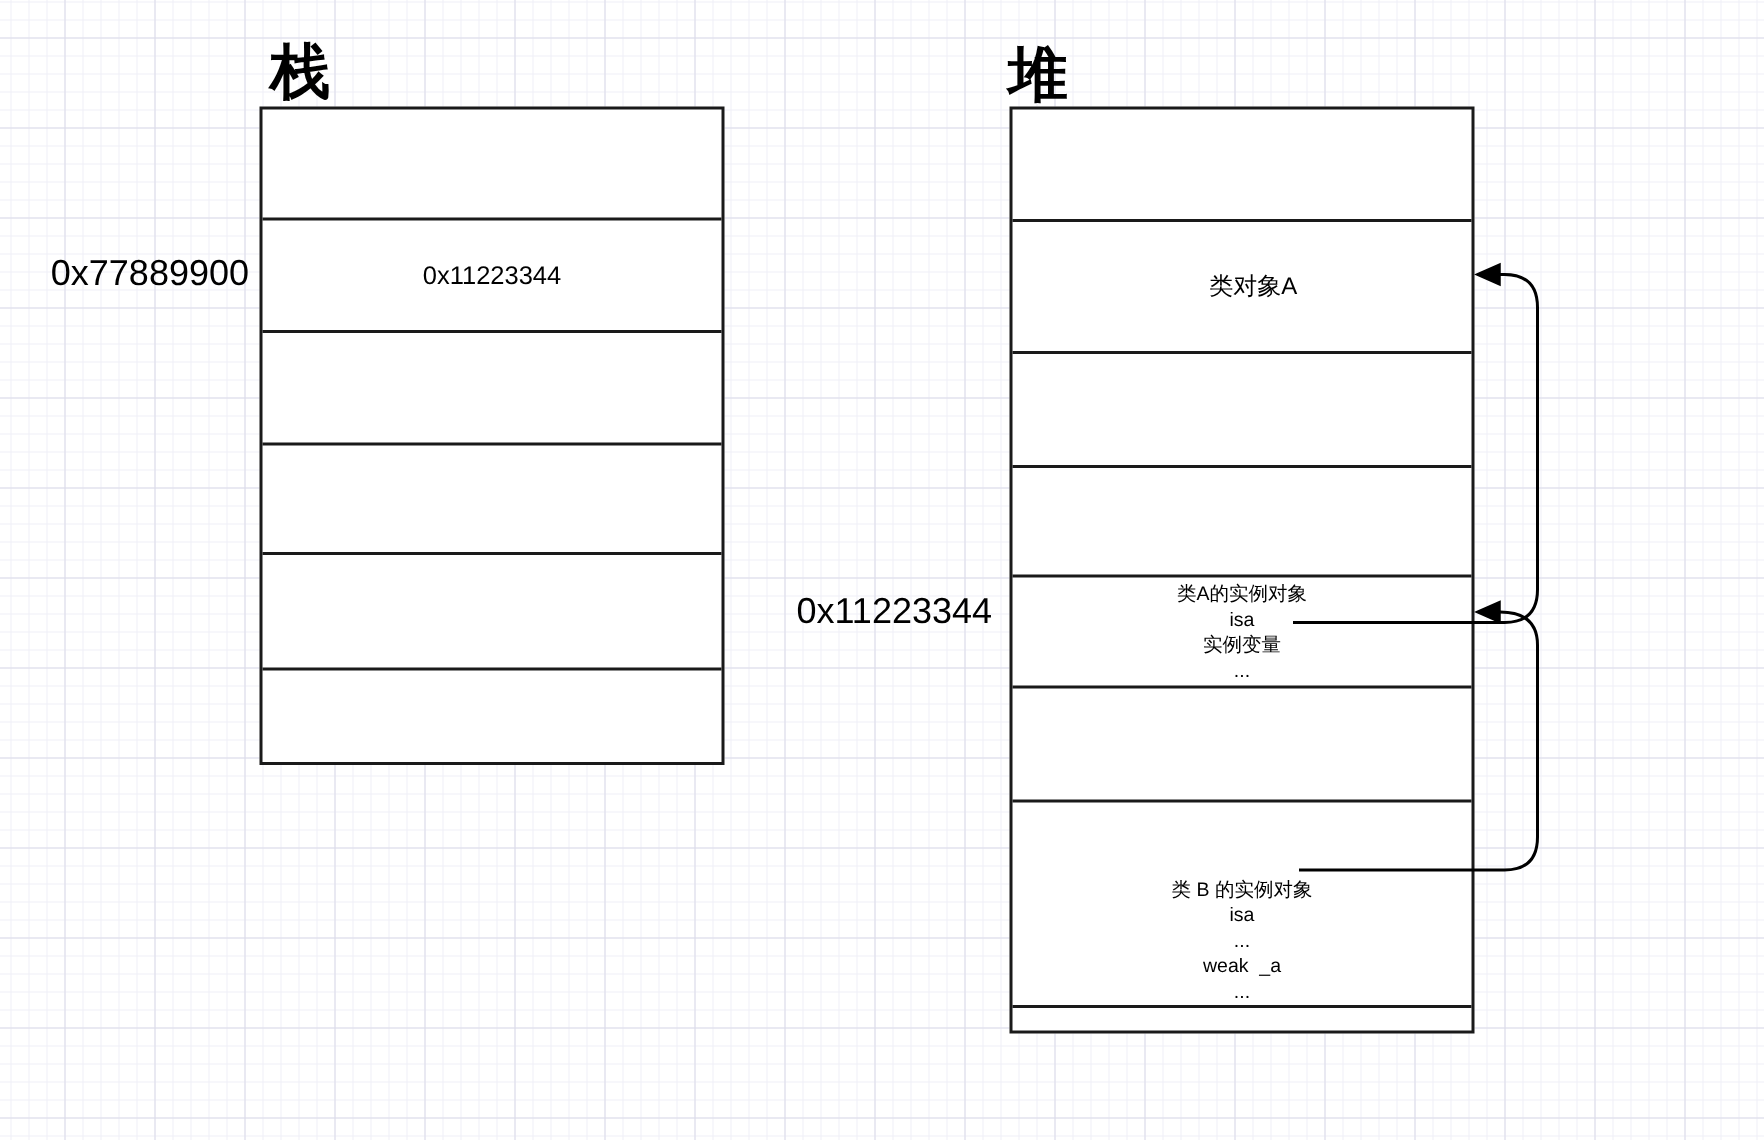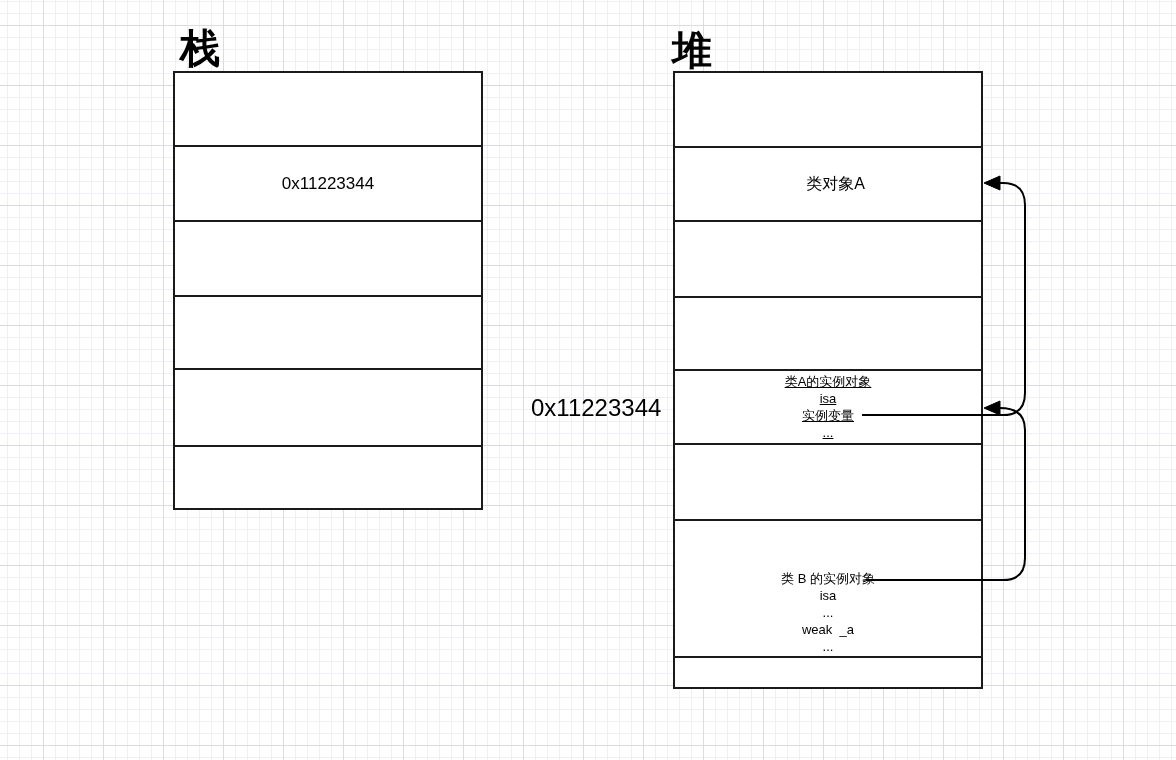--- a/index.html
+++ b/index.html
@@ -67,42 +67,43 @@
   #arrow-layer polygon { fill: #000; stroke: #000; stroke-width: 1; }
 </style>
 </head>
 <body>
 
 <div id="canvas">
 
   <div class="diagram-title" style="left:180px; top:28px;">栈</div>
   <div class="diagram-title" style="left:672px; top:30px;">堆</div>
 
+  <div class="addr-label" style="left:30px; top:168px; width:136px; text-align:right;">0x77889900</div>
 
   <div class="addr-label" style="left:531px; top:393px; width:134px; text-align:left;">0x11223344</div>
 
   <div class="mem-table" style="left:173px; top:71px; width:310px; height:439px;">
     <div class="mem-row" style="height:74px;"></div>
     <div class="mem-row" style="height:75px;">
       <div class="cell-text-lg">0x11223344</div>
     </div>
     <div class="mem-row" style="height:75px;"></div>
     <div class="mem-row" style="height:73px;"></div>
     <div class="mem-row" style="height:77px;"></div>
     <div class="mem-row"></div>
   </div>
 
   <div class="mem-table" style="left:673px; top:71px; width:310px; height:618px;">
     <div class="mem-row" style="height:75px;"></div>
-    <div class="mem-row" style="height:74px;padding-left:15px;">
+    <div class="mem-row" style="height:88px;padding-left:15px;">
       <div class="cell-text-md">类对象A</div>
     </div>
     <div class="mem-row" style="height:76px;"></div>
     <div class="mem-row" style="height:73px;"></div>
-    <div class="mem-row" style="height:74px;text-decoration:underline;">
+    <div class="mem-row" style="height:74px;">
       <div class="cell-line">类A的实例对象</div>
       <div class="cell-line">isa</div>
       <div class="cell-line">实例变量</div>
       <div class="cell-line">...</div>
     </div>
     <div class="mem-row" style="height:76px;"></div>
     <div class="mem-row" style="height:89px;margin-top:48px;">
       <div class="cell-line">类 B 的实例对象</div>
       <div class="cell-line">isa</div>
       <div class="cell-line">...</div>

